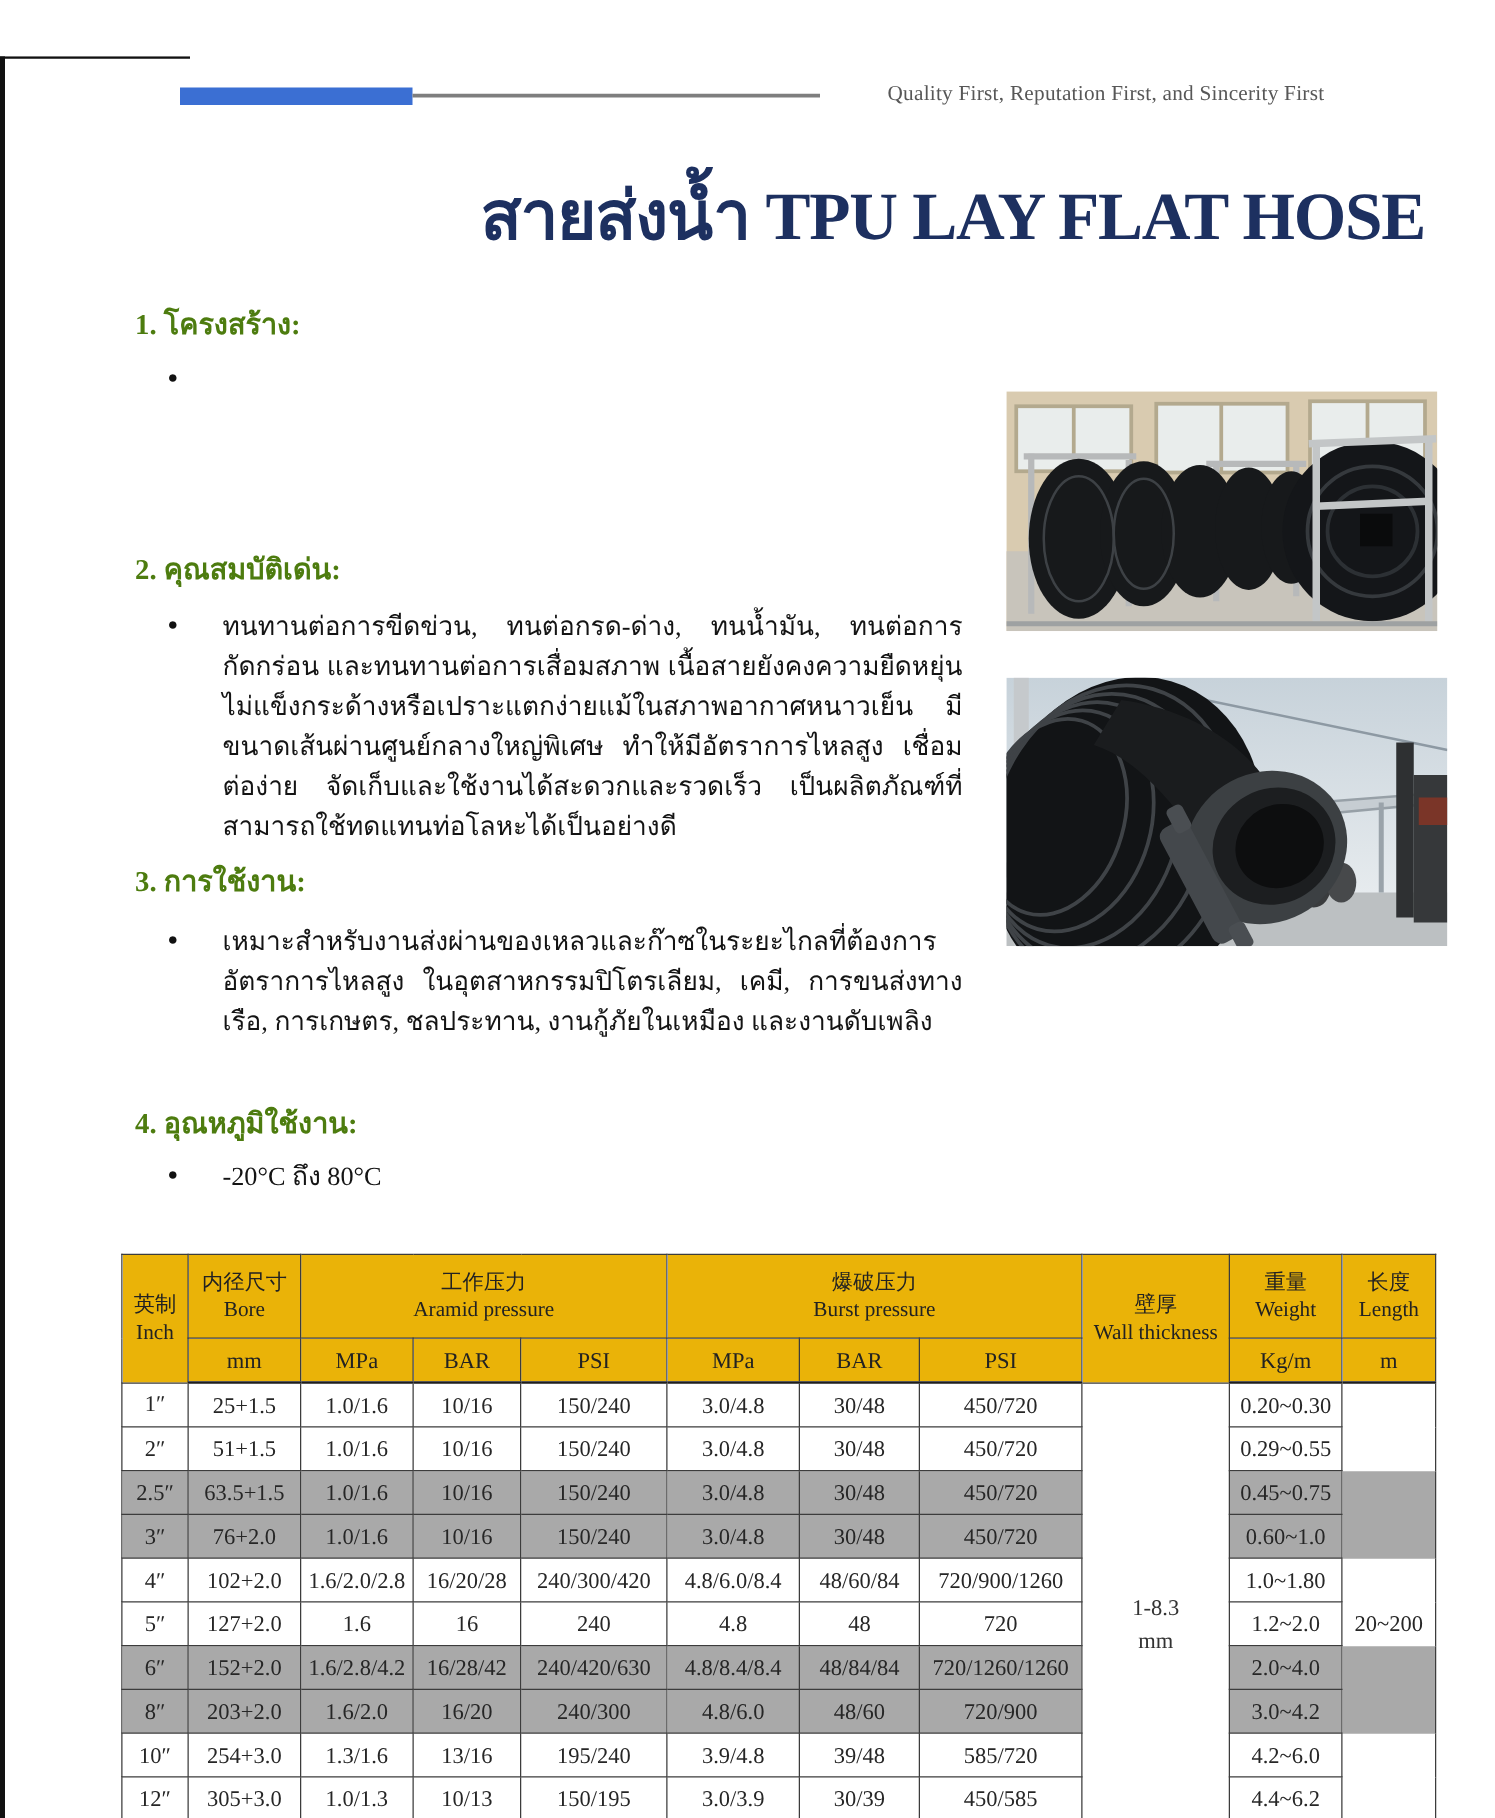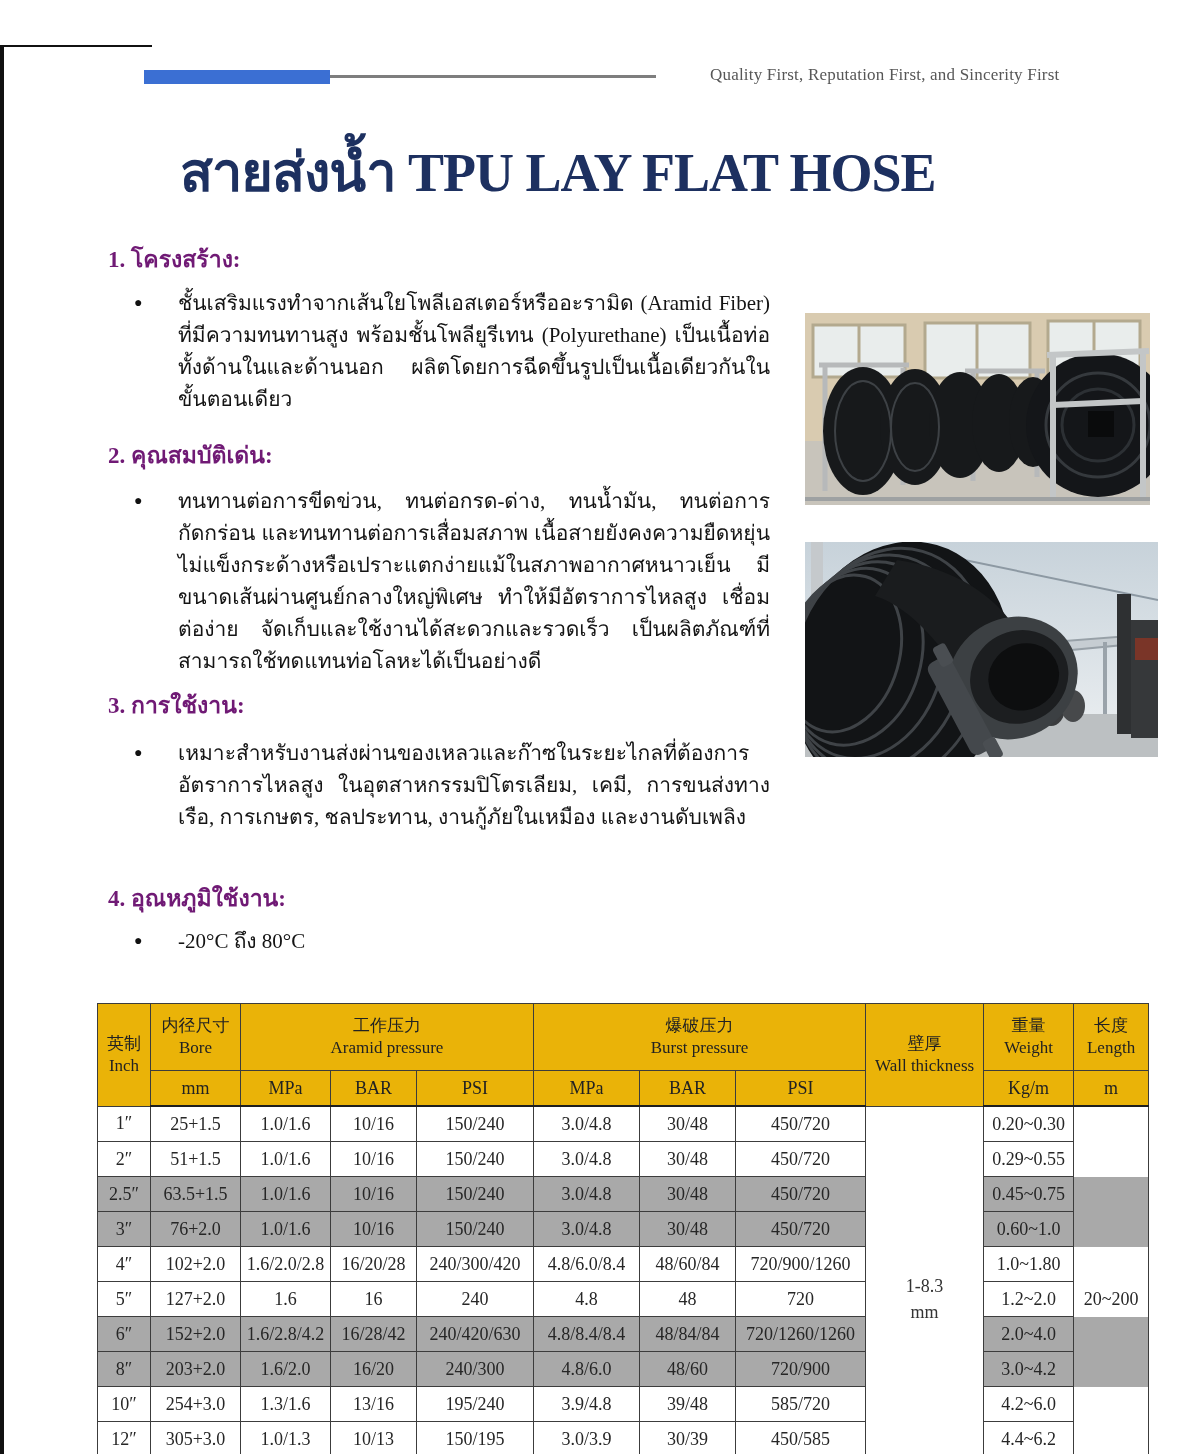--- a/index.html
+++ b/index.html
@@ -16,24 +16,24 @@
   .edge-left{position:absolute;left:0;top:0;width:4px;height:1454px;background:#111;}
   .edge-top{position:absolute;left:0;top:0;width:152px;height:2px;background:#111;}
 
   
   .brand-bar{position:absolute;left:144px;top:25px;width:186px;height:14px;background:#3b6fd3;}
   .brand-line{position:absolute;left:330px;top:30px;width:326px;height:3px;background:#7e7e7e;}
   .slogan{position:absolute;left:710px;top:20px;font-size:17px;color:#575757;letter-spacing:.2px;}
 
   .doc-title{
     position:absolute;left:180px;top:84px;width:960px;
-    font-size:54px;font-weight:700;color:#1d3060;letter-spacing:-1px;white-space:nowrap;
-  }
-
-  .sec-head{position:absolute;left:108px;font-size:23px;font-weight:700;color:#701a75;}
+    font-size:54px;font-weight:700;color:#1d3060;letter-spacing:-1px;white-space:nowrap;text-align:right;
+  }
+
+  .sec-head{position:absolute;left:108px;font-size:23px;font-weight:700;color:#4d7c0f;}
   .bullet-row{position:absolute;left:108px;width:662px;display:flex;align-items:flex-start;}
   .bullet-dot{flex:0 0 70px;padding-left:26px;box-sizing:border-box;font-size:14px;line-height:32px;color:#111;}
   .bullet-text{
     flex:1;font-size:21px;line-height:32px;color:#141414;
     text-align:justify;text-justify:inter-word;
   }
   .bullet-text.nojust{text-align:left;}
 
   
   .photo{position:absolute;overflow:hidden;}
@@ -74,21 +74,20 @@
 
   <div class="brand-bar"></div>
   <div class="brand-line"></div>
   <div class="slogan">Quality First, Reputation First, and Sincerity First</div>
 
   <div class="doc-title">สายส่งน้ำ TPU LAY FLAT HOSE</div>
 
   <div class="sec-head" style="top:196px;">1. โครงสร้าง:</div>
   <div class="bullet-row" style="top:242px;">
     <span class="bullet-dot">●</span>
-    <div class="bullet-text">ชั้นเสริมแรงทำจากเส้นใยโพลีเอสเตอร์หรืออะรามิด (Aramid Fiber) ที่มีความทนทานสูง พร้อมชั้นโพลียูรีเทน (Polyurethane) เป็นเนื้อท่อทั้งด้านในและด้านนอก ผลิตโดยการฉีดขึ้นรูปเป็นเนื้อเดียวกันในขั้นตอนเดียว</div>
   </div>
 
   <div class="sec-head" style="top:392px;">2. คุณสมบัติเด่น:</div>
   <div class="bullet-row" style="top:440px;">
     <span class="bullet-dot">●</span>
     <div class="bullet-text">ทนทานต่อการขีดข่วน, ทนต่อกรด-ด่าง, ทนน้ำมัน, ทนต่อการกัดกร่อน และทนทานต่อการเสื่อมสภาพ เนื้อสายยังคงความยืดหยุ่น ไม่แข็งกระด้างหรือเปราะแตกง่ายแม้ในสภาพอากาศหนาวเย็น มีขนาดเส้นผ่านศูนย์กลางใหญ่พิเศษ ทำให้มีอัตราการไหลสูง เชื่อมต่อง่าย จัดเก็บและใช้งานได้สะดวกและรวดเร็ว เป็นผลิตภัณฑ์ที่สามารถใช้ทดแทนท่อโลหะได้เป็นอย่างดี</div>
   </div>
 
   <div class="sec-head" style="top:642px;text-align:center;">3. การใช้งาน:</div>
   <div class="bullet-row" style="top:692px;">

